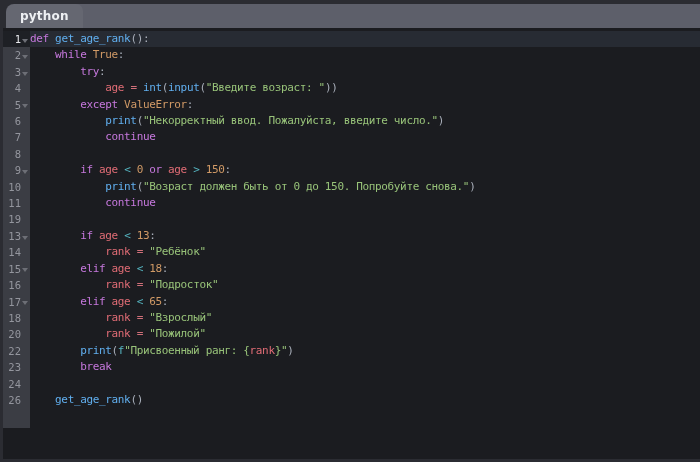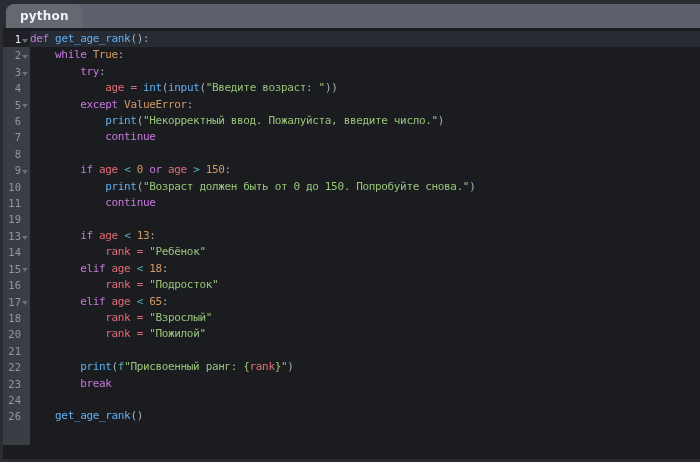--- a/index.html
+++ b/index.html
@@ -250,29 +250,20 @@
             <div class="gutter">
               <span class="lnum">20</span>
               <span class="fold hidden">
                 <i></i>
               </span>
             </div>
             <div class="code"><span class="t-pun">            </span><span class="t-var">rank</span><span class="t-pun"> </span><span class="t-asn">=</span><span class="t-pun"> </span><span class="t-str">"Пожилой"</span></div>
           </div>
           <div class="row">
             <div class="gutter">
-              <span class="lnum">21</span>
-              <span class="fold hidden">
-                <i></i>
-              </span>
-            </div>
-            <div class="code"></div>
-          </div>
-          <div class="row">
-            <div class="gutter">
               <span class="lnum">22</span>
               <span class="fold hidden">
                 <i></i>
               </span>
             </div>
             <div class="code"><span class="t-pun">        </span><span class="t-fn">print</span><span class="t-pun">(</span><span class="t-fpfx">f</span><span class="t-str">"Присвоенный ранг: {</span><span class="t-var">rank</span><span class="t-str">}"</span><span class="t-pun">)</span></div>
           </div>
           <div class="row">
             <div class="gutter">
               <span class="lnum">23</span>

